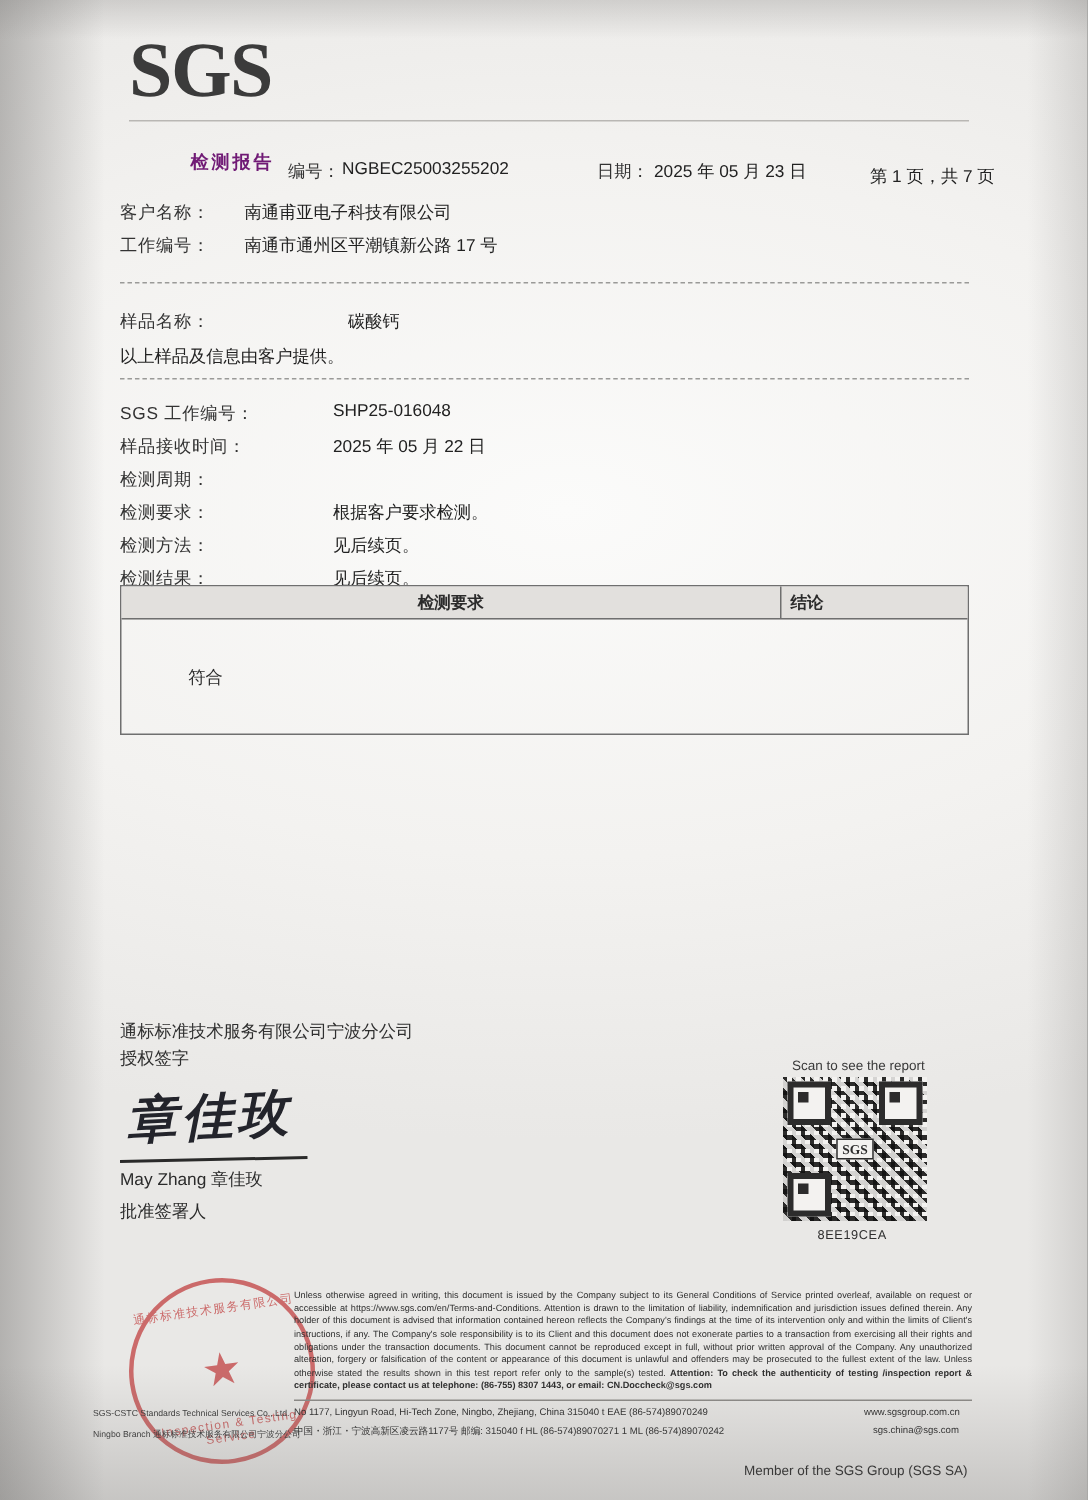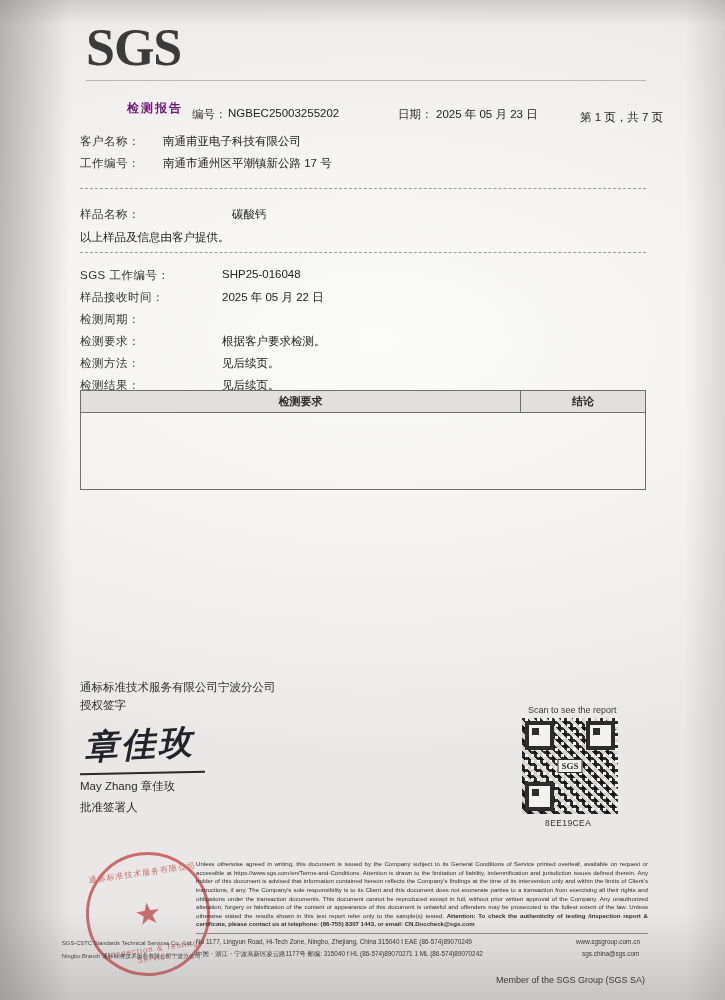--- a/index.html
+++ b/index.html
@@ -130,21 +130,21 @@
     font-size: 11px;
     font-weight: bold;
     text-align: center;
     border-right: 1px solid #6f6f6f;
   }
   .tbl-head .c2 {
     width: 112px;
     padding: 3px 6px;
     font-size: 11px;
     font-weight: bold;
-    text-align: center;
+    text-align: left;
   }
   .tbl-body {
     display: flex;
     min-height: 76px;
   }
   .tbl-body .c1 {
     flex: 1;
     padding: 5px 7px 7px 7px;
     font-size: 11.2px;
     line-height: 1.55;
@@ -366,20 +366,21 @@
 
     <div class="row-label" style="left:80px; top:378px;">检测结果：</div>
     <div class="row-value" style="left:222px; top:378px;">见后续页。</div>
 
     <div class="tbl">
       <div class="tbl-head">
         <div class="c1">检测要求</div>
         <div class="c2">结论</div>
       </div>
       <div class="tbl-body">
+        <div class="c2">符合</div>
       </div>
     </div>
 
     <div class="sig-company">通标标准技术服务有限公司宁波分公司</div>
     <div class="sig-auth">授权签字</div>
     <div class="sig-script">章佳玫</div>
     <div class="sig-underline"></div>
     <div class="sig-name">May Zhang 章佳玫</div>
     <div class="sig-role">批准签署人</div>
 

